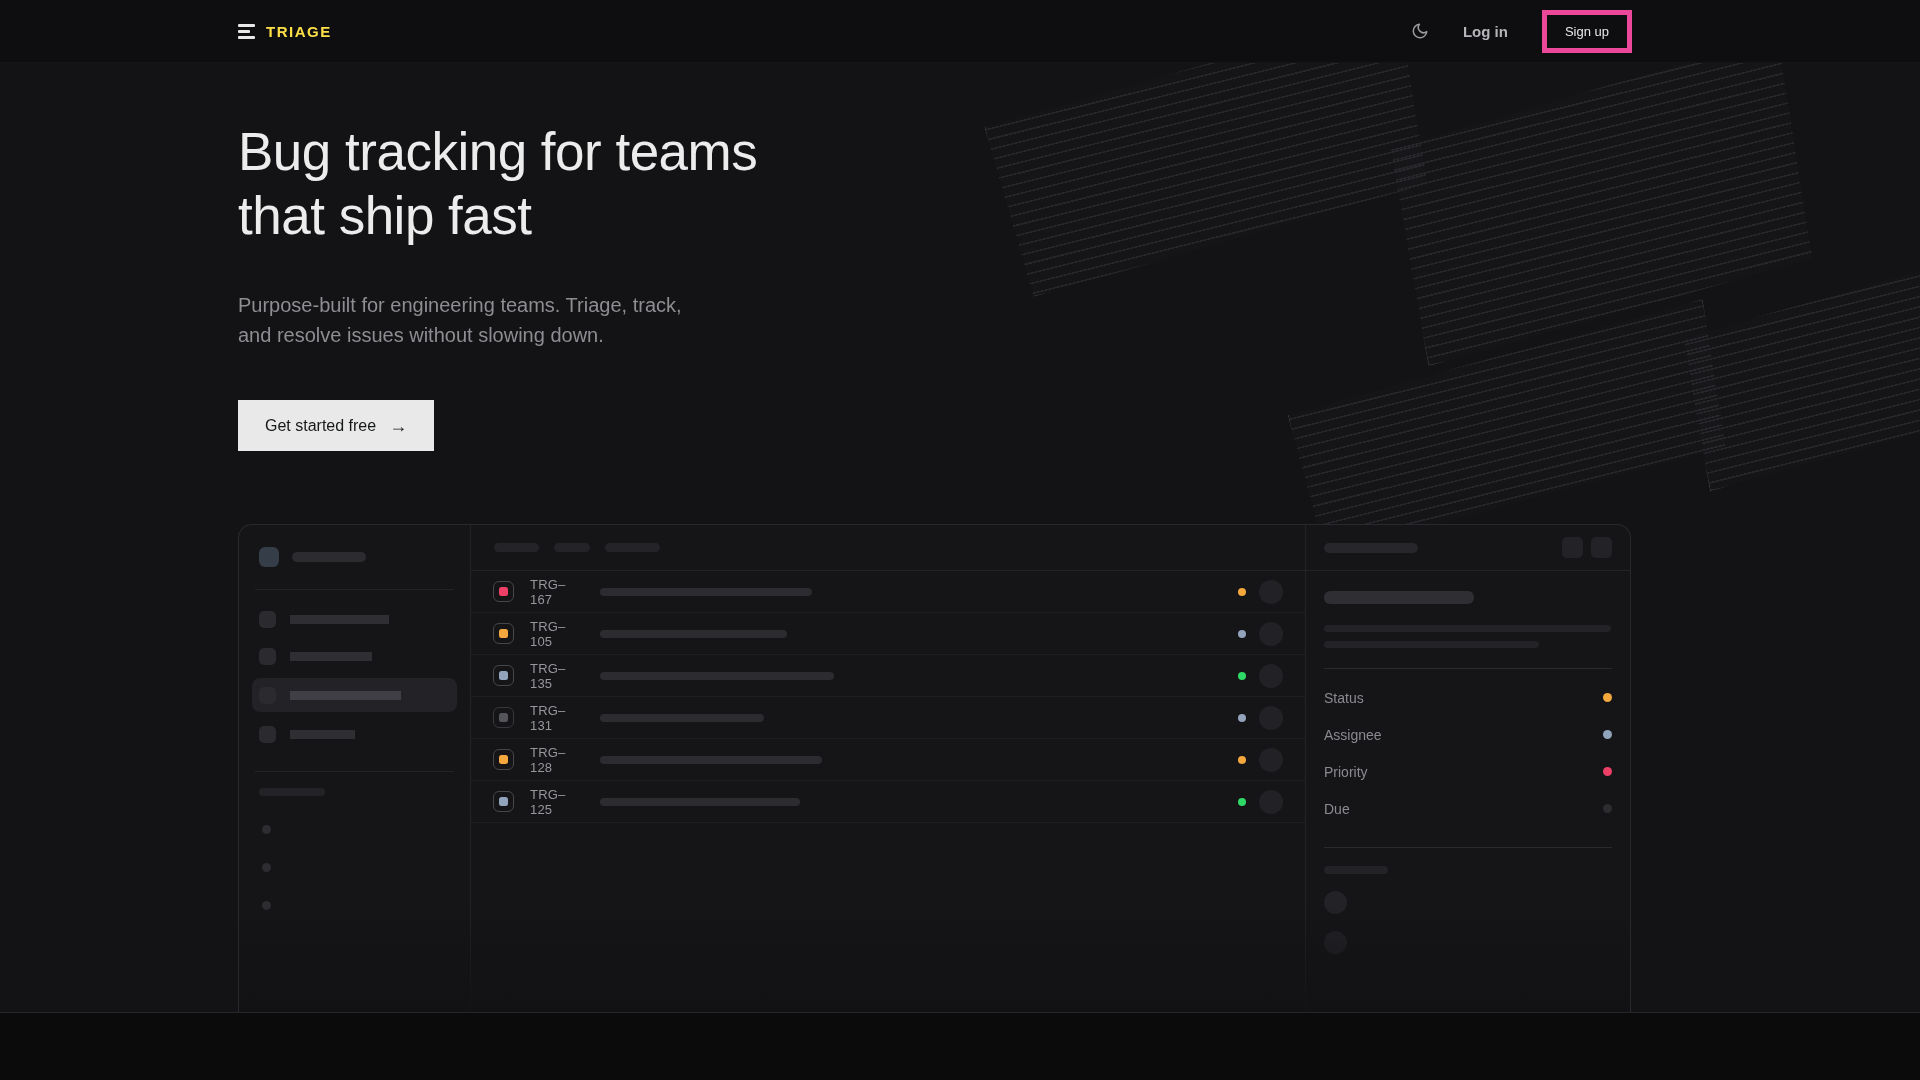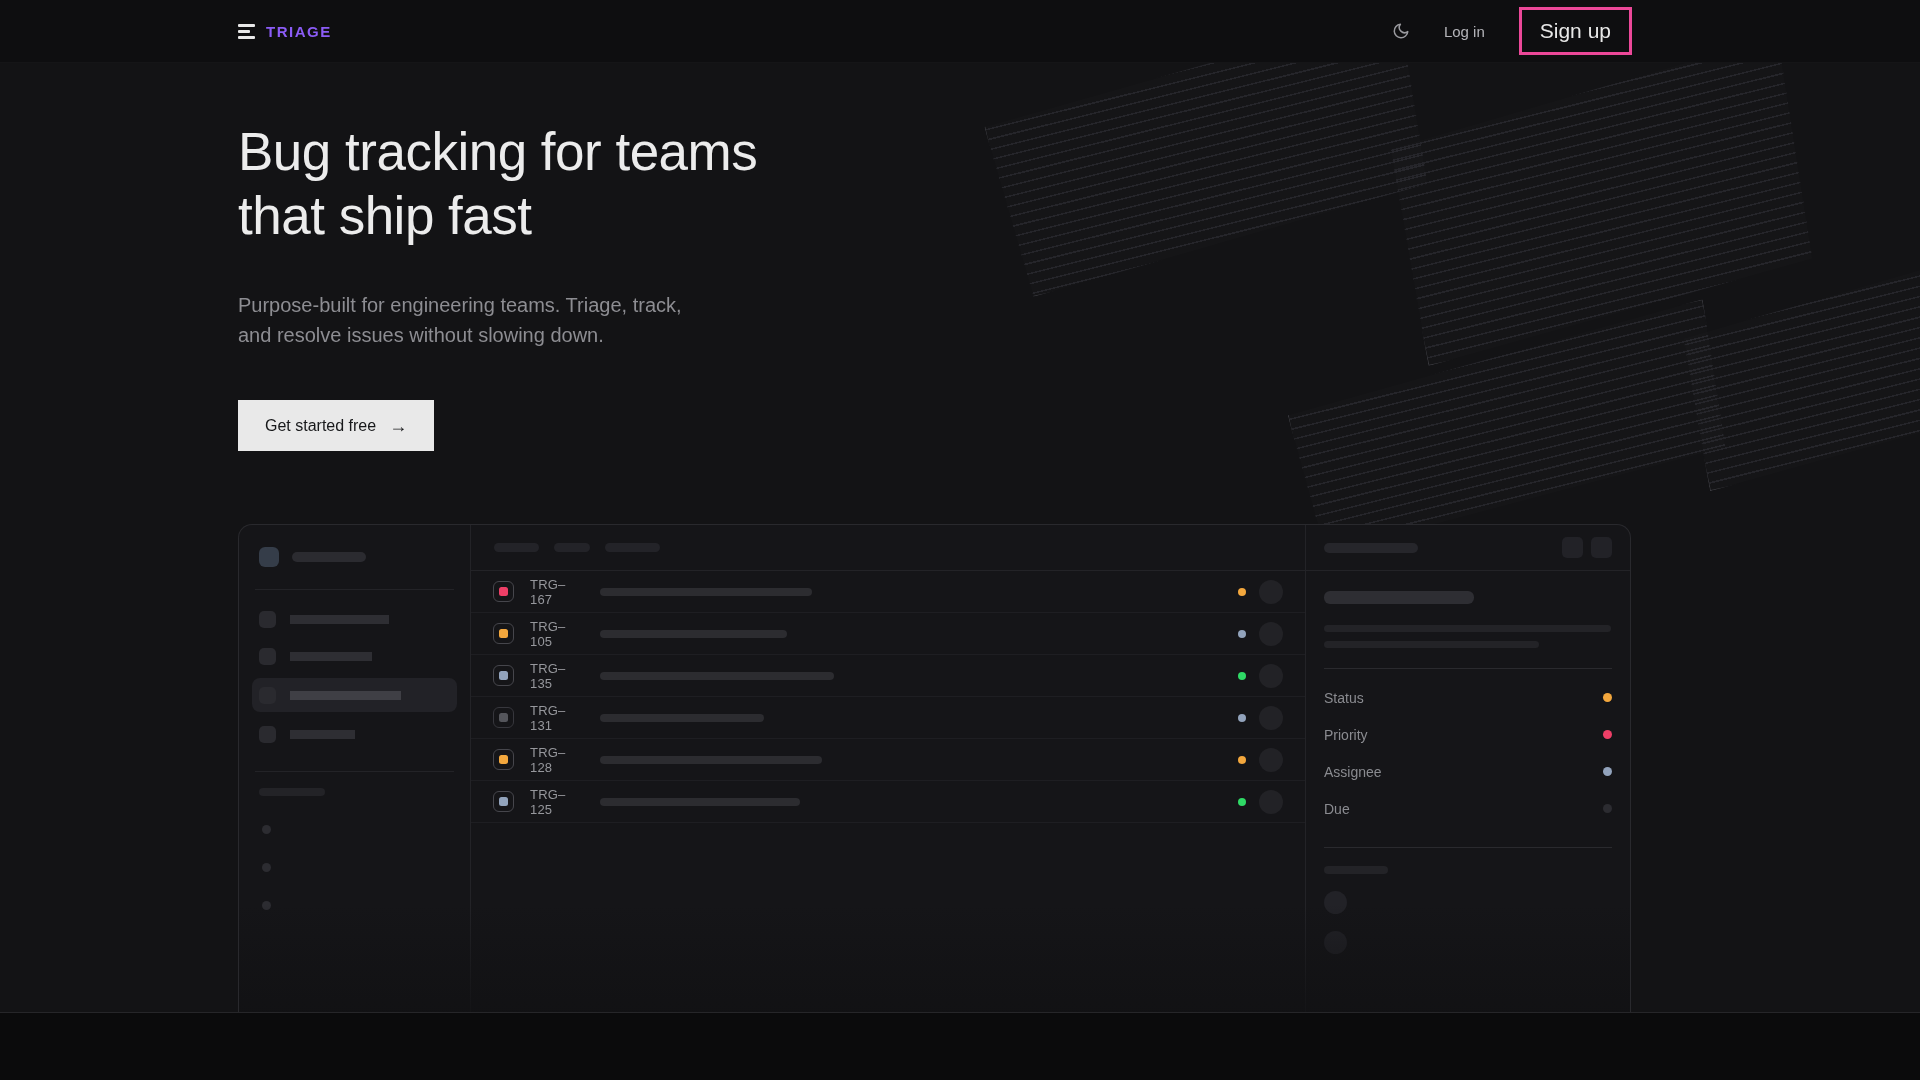--- a/index.html
+++ b/index.html
@@ -18,26 +18,26 @@
   .art-p3 { left:1295px; top:342px; width:430px; height:170px; clip-path:polygon(0 16%, 100% 0, 98% 88%, 2% 100%); }
   .art-p4 { left:1688px; top:282px; width:300px; height:180px; clip-path:polygon(2% 14%, 100% 2%, 98% 90%, 0 100%); }
 
   
   .nav { position:relative; height:63px; background:#0e0e10; border-bottom:1px solid rgba(255,255,255,0.03);
     display:flex; align-items:center; justify-content:space-between; padding:0 288px 0 238px; z-index:5; }
   .brand { display:flex; align-items:center; gap:11px; }
   .logo { width:17px; height:15px; display:flex; flex-direction:column; justify-content:space-between; }
   .logo span { display:block; height:3px; border-radius:1px; background:#e8e8e8; }
   .logo span:nth-child(1){ width:17px; } .logo span:nth-child(2){ width:12px; } .logo span:nth-child(3){ width:17px; }
-  .brand-name { font-size:15px; font-weight:bold; letter-spacing:1.5px; color:#8b5cf6; }
+  .brand-name { font-size:15px; font-weight:bold; letter-spacing:1.5px; color:#fde047; }
   .nav-right { display:flex; align-items:center; gap:34px; }
   .theme-btn { background:none; border:none; cursor:pointer; display:flex; align-items:center; }
   .theme-btn svg { width:18px; height:18px; stroke:#9a9a9f; fill:none; stroke-width:2; stroke-linecap:round; stroke-linejoin:round; }
-  .login { font-size:15px; color:#b4b4b9; background:none; border:none; cursor:pointer; font-family:inherit; }
-  .signup { font-size:21px; color:#e8e8e8; background:transparent; border:3px solid #ec4899; padding:9px 18px; cursor:pointer; font-family:inherit; }
+  .login { font-size:15px; color:#b4b4b9; background:none; border:none; cursor:pointer; font-family:inherit;font-weight:bold; }
+  .signup { font-size:13px; color:#e8e8e8; background:transparent; border:5px solid #ec4899; padding:9px 18px; cursor:pointer; font-family:inherit; }
 
   
   .hero-copy { position:relative; padding-left:238px; z-index:4; }
   .hero-title { margin-top:57px; font-size:53px; line-height:64px; font-weight:500; color:#ececec; letter-spacing:-0.5px; }
   .hero-sub { margin-top:42px; font-size:20px; line-height:30px; color:#8d8d92; max-width:470px; }
   .cta { margin-top:50px; display:inline-flex; align-items:center; gap:13px; height:51px; padding:0 27px;
     background:#e9e9e9; color:#17181a; border:none; font-size:16px; font-weight:500; font-family:inherit; cursor:pointer; }
   .cta .arrow { font-size:18px; line-height:1; }
 
   
@@ -271,27 +271,27 @@
         <div class="mk-line mk-line-1"></div>
         <div class="mk-line mk-line-2"></div>
         <div class="mk-detail-divider"></div>
         <div class="field-rows">
   <div class="field-row">
     <div class="field-label">Status</div>
     <div class="field-dot" style="background: rgb(243, 167, 61);"></div>
   </div>
 
   <div class="field-row">
+    <div class="field-label">Assignee</div>
+    <div class="field-dot" style="background: rgb(146, 163, 188);"></div>
+  </div>
+
+  <div class="field-row">
     <div class="field-label">Priority</div>
     <div class="field-dot" style="background: rgb(238, 63, 103);"></div>
-  </div>
-
-  <div class="field-row">
-    <div class="field-label">Assignee</div>
-    <div class="field-dot" style="background: rgb(146, 163, 188);"></div>
   </div>
 
   <div class="field-row">
     <div class="field-label">Due</div>
     <div class="field-dot" style="background: rgb(44, 44, 49);"></div>
   </div>
 </div>
         <div class="mk-detail-divider"></div>
         <div class="mk-activity-pill skel"></div>
         <div class="mk-activity-avatar"></div>

